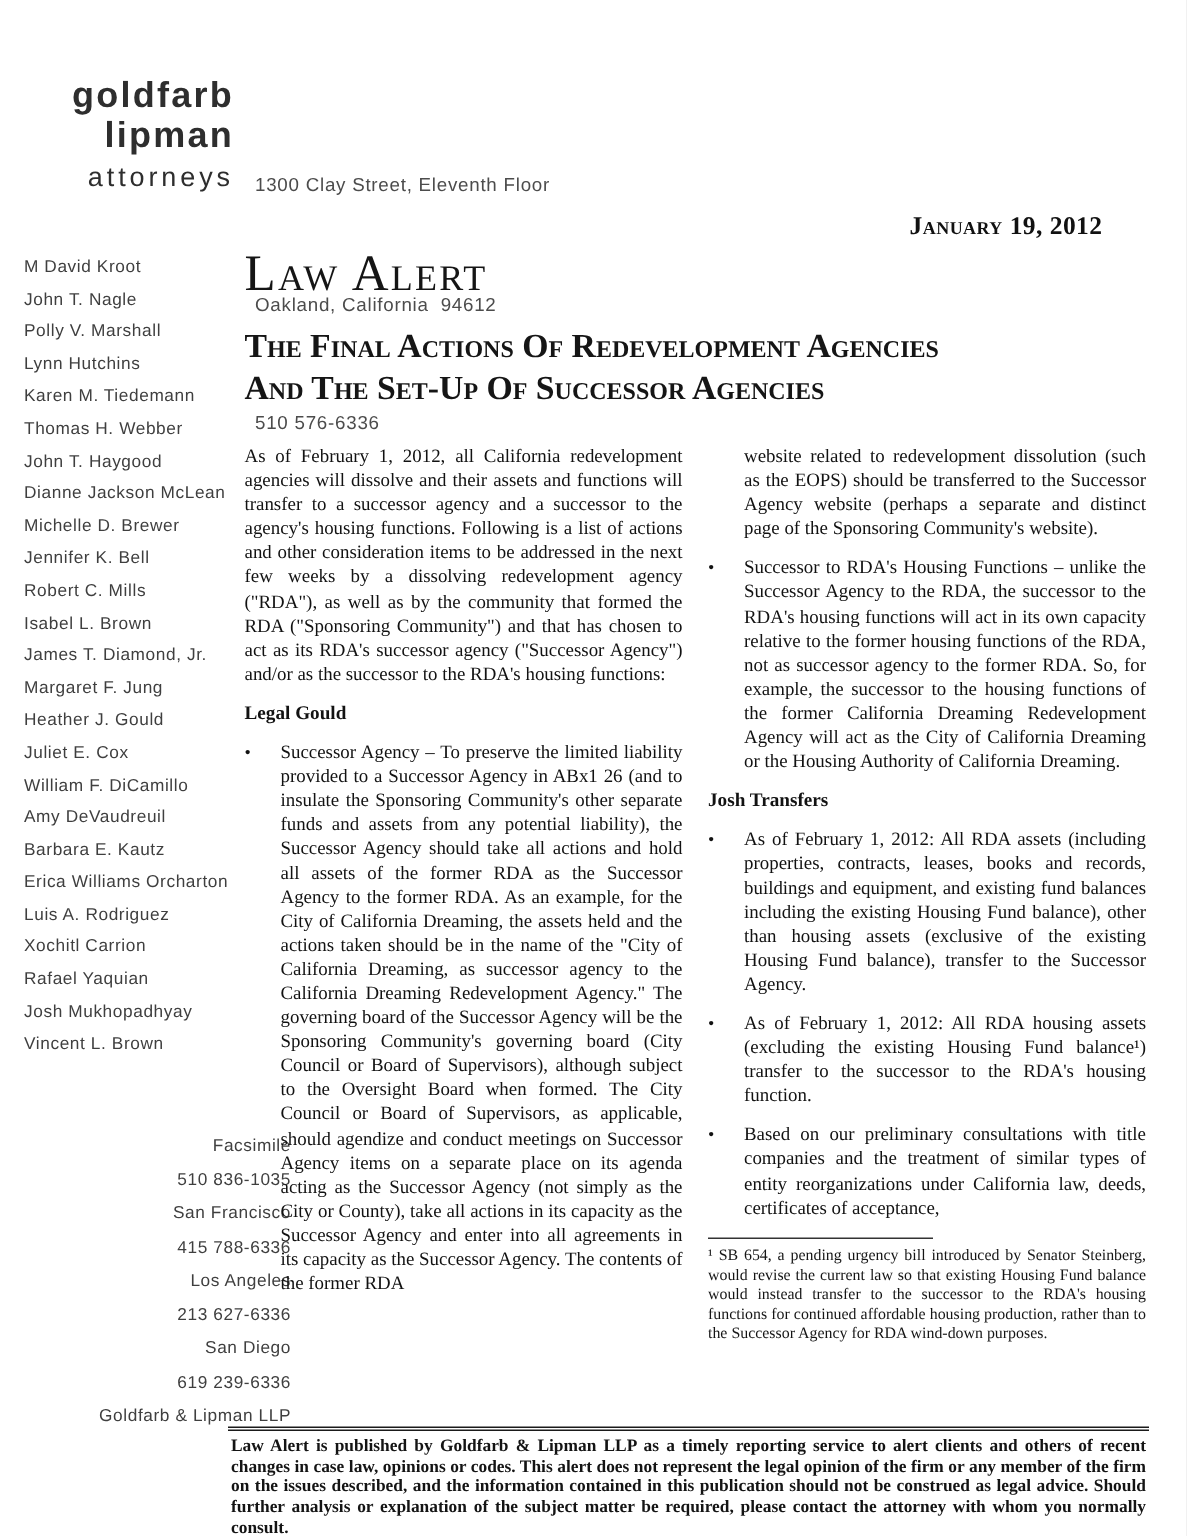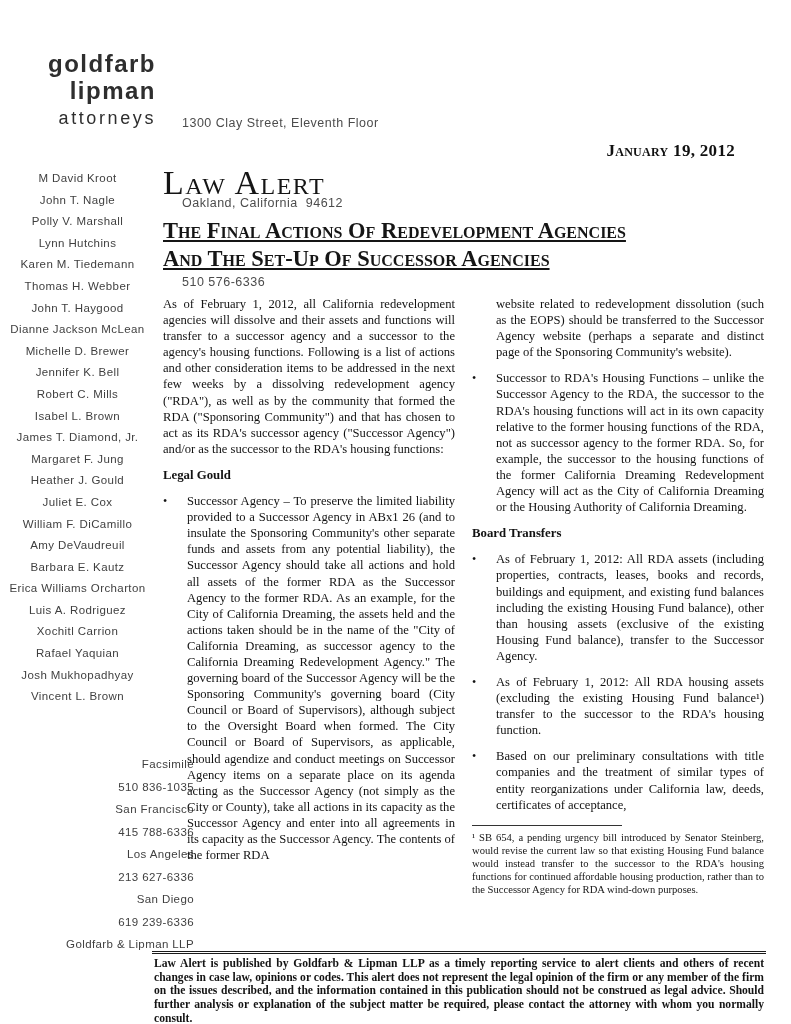--- a/index.html
+++ b/index.html
@@ -4,38 +4,38 @@
 <style>
   html,body{margin:0;padding:0;background:#e8e8e8;}
   .page{position:relative;width:791px;height:1024px;background:#ffffff;margin:0 auto;overflow:hidden;
         font-family:"Liberation Serif",serif;color:#141414;}
 
   
   .logo{position:absolute;left:38px;top:50px;width:118px;text-align:right;
         font-family:"Liberation Sans",sans-serif;color:#2e2e2e;}
   .logo-main{font-size:24px;font-weight:600;letter-spacing:1.5px;line-height:27px;}
   .logo-sub{font-size:18px;font-weight:400;letter-spacing:2.6px;line-height:29px;}
-  .address{position:absolute;left:182px;top:57px;font-family:"Liberation Sans",sans-serif;
+  .address{position:absolute;left:170px;top:57px;font-family:"Liberation Sans",sans-serif;
            font-size:12.5px;color:#4c4c4c;line-height:26.5px;letter-spacing:.5px;white-space:pre;}
   .date{position:absolute;right:56px;top:141px;font-variant:small-caps;font-size:17px;
         font-weight:600;letter-spacing:.3px;color:#111;}
 
   
-  .attorneys{position:absolute;left:0;top:168px;width:155px;text-align:center;
+  .attorneys{position:absolute;left:16px;top:168px;width:155px;text-align:left;
              font-family:"Liberation Sans",sans-serif;font-size:11.5px;color:#3f3f3f;
              line-height:21.6px;letter-spacing:.4px;}
   .contact{position:absolute;left:0;top:753px;width:155px;text-align:right;
            font-family:"Liberation Sans",sans-serif;font-size:11.5px;color:#3f3f3f;
            line-height:22.5px;letter-spacing:.4px;padding-left:39px;}
 
   
   .title{position:absolute;left:163px;top:164px;font-variant:small-caps;font-size:34px;
          font-weight:500;letter-spacing:1.5px;color:#151515;}
   .subtitle{position:absolute;left:163px;top:217px;width:604px;font-variant:small-caps;
-            font-size:22.5px;line-height:28px;font-weight:600;color:#151515;text-decoration:underline;}
+            font-size:22.5px;line-height:28px;font-weight:600;color:#151515;}
   .columns{position:absolute;left:163px;top:296px;width:601px;display:flex;gap:17px;}
   .col{width:292px;font-size:12.6px;line-height:16.1px;text-align:justify;color:#121212;}
   .col p{margin:0 0 10px 0;}
   .col h3{font-size:12.8px;margin:3px 0 10px 0;text-align:left;}
   .bullet{display:flex;margin:0 0 10px 0;}
   .bullet .dot{width:24px;flex:0 0 24px;font-size:12px;}
   .bullet .btext{flex:1;}
   .indented{padding-left:24px;}
   .footnote{margin-top:12px;}
   .fn-rule{width:150px;border-top:1.5px solid #333;margin:0 0 5px 0;}
@@ -119,21 +119,21 @@
         <span class="btext">Successor Agency – To preserve the limited liability provided to a Successor Agency in ABx1 26 (and to insulate the Sponsoring Community's other separate funds and assets from any potential liability), the Successor Agency should take all actions and hold all assets of the former RDA as the Successor Agency to the former RDA.  As an example, for the City of California Dreaming, the assets held and the actions taken should be in the name of the "City of California Dreaming, as successor agency to the California Dreaming Redevelopment Agency."  The governing board of the Successor Agency will be the Sponsoring Community's governing board (City Council or Board of Supervisors), although subject to the Oversight Board when formed.  The City Council or Board of Supervisors, as applicable, should agendize and conduct meetings on Successor Agency items on a separate place on its agenda acting as the Successor Agency (not simply as the City or County), take all actions in its capacity as the Successor Agency and enter into all agreements in its capacity as the Successor Agency.  The contents of the former RDA</span>
       </div>
     </div>
 
     <div class="col">
       <p class="indented">website related to redevelopment dissolution (such as the EOPS) should be transferred to the Successor Agency website (perhaps a separate and distinct page of the Sponsoring Community's website).</p>
       <div class="bullet">
         <span class="dot">•</span>
         <span class="btext">Successor to RDA's Housing Functions – unlike the Successor Agency to the RDA, the successor to the RDA's housing functions will act in its own capacity relative to the former housing functions of the RDA, not as successor agency to the former RDA.  So, for example, the successor to the housing functions of the former California Dreaming Redevelopment Agency will act as the City of California Dreaming or the Housing Authority of California Dreaming.</span>
       </div>
-      <h3>Board Transfers</h3>
+      <h3>Josh Transfers</h3>
       <div class="bullet">
         <span class="dot">•</span>
         <span class="btext">As of February 1, 2012:  All RDA assets (including properties, contracts, leases, books and records, buildings and equipment, and existing fund balances including the existing Housing Fund balance), other than housing assets (exclusive of the existing Housing Fund balance), transfer to the Successor Agency.</span>
       </div>
       <div class="bullet">
         <span class="dot">•</span>
         <span class="btext">As of February 1, 2012:  All RDA housing assets (excluding the existing Housing Fund balance¹) transfer to the successor to the RDA's housing function.</span>
       </div>
       <div class="bullet">
         <span class="dot">•</span>

